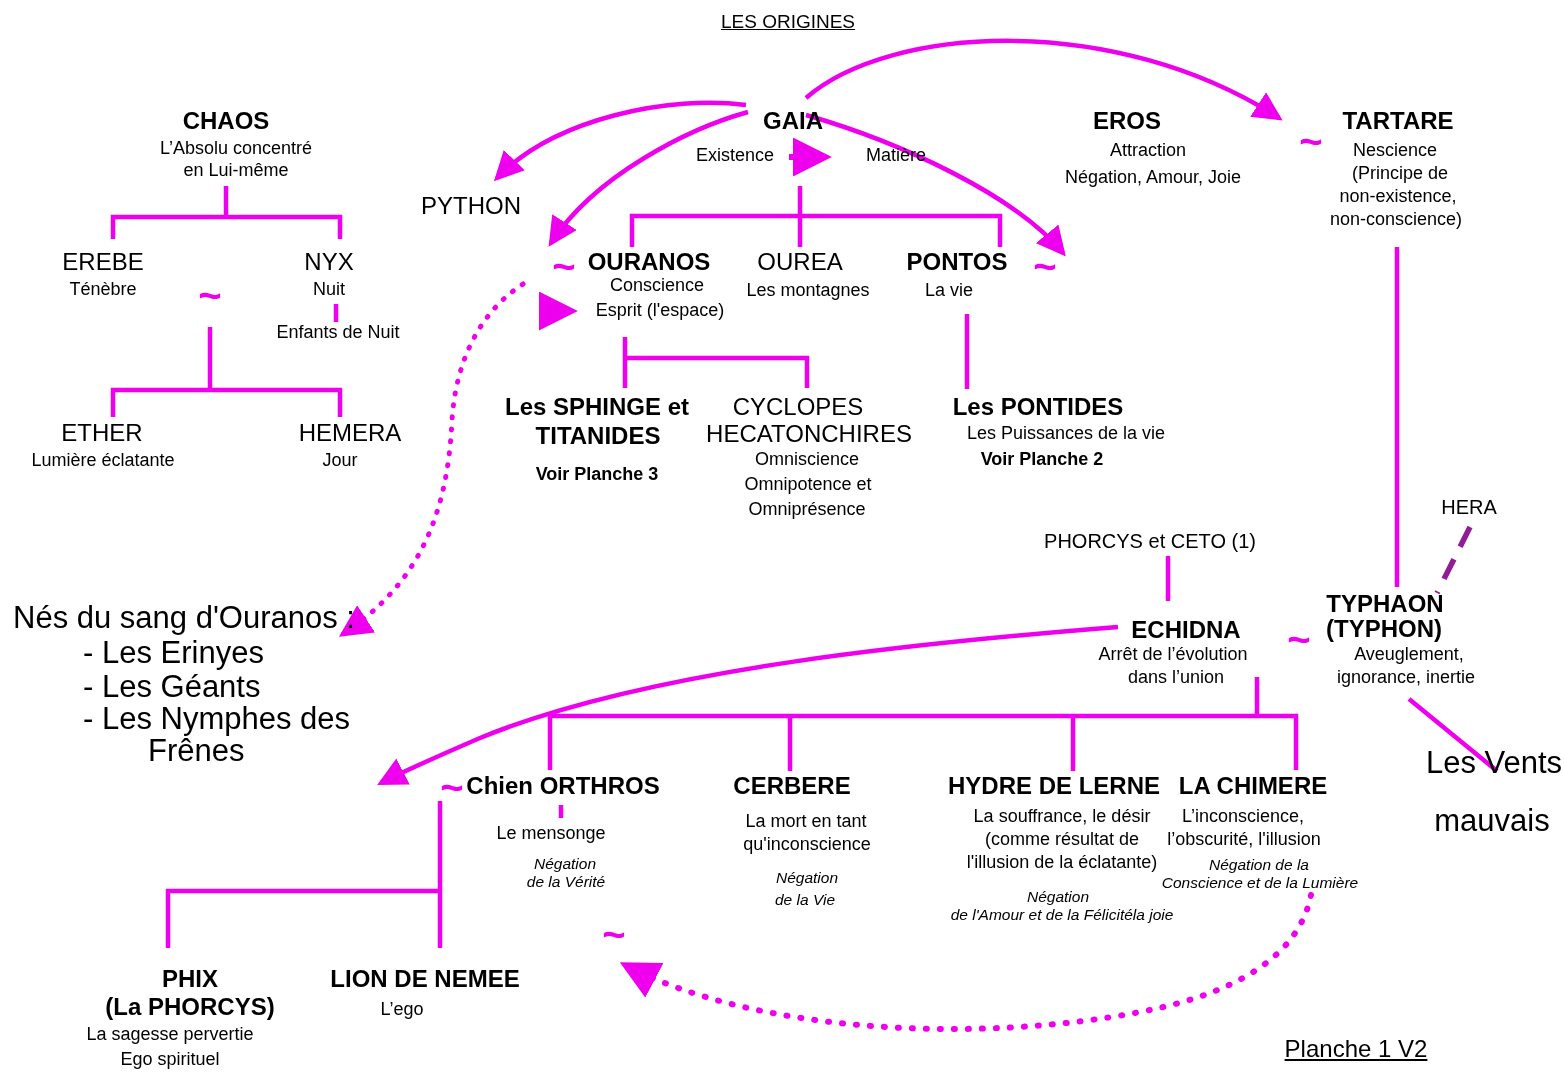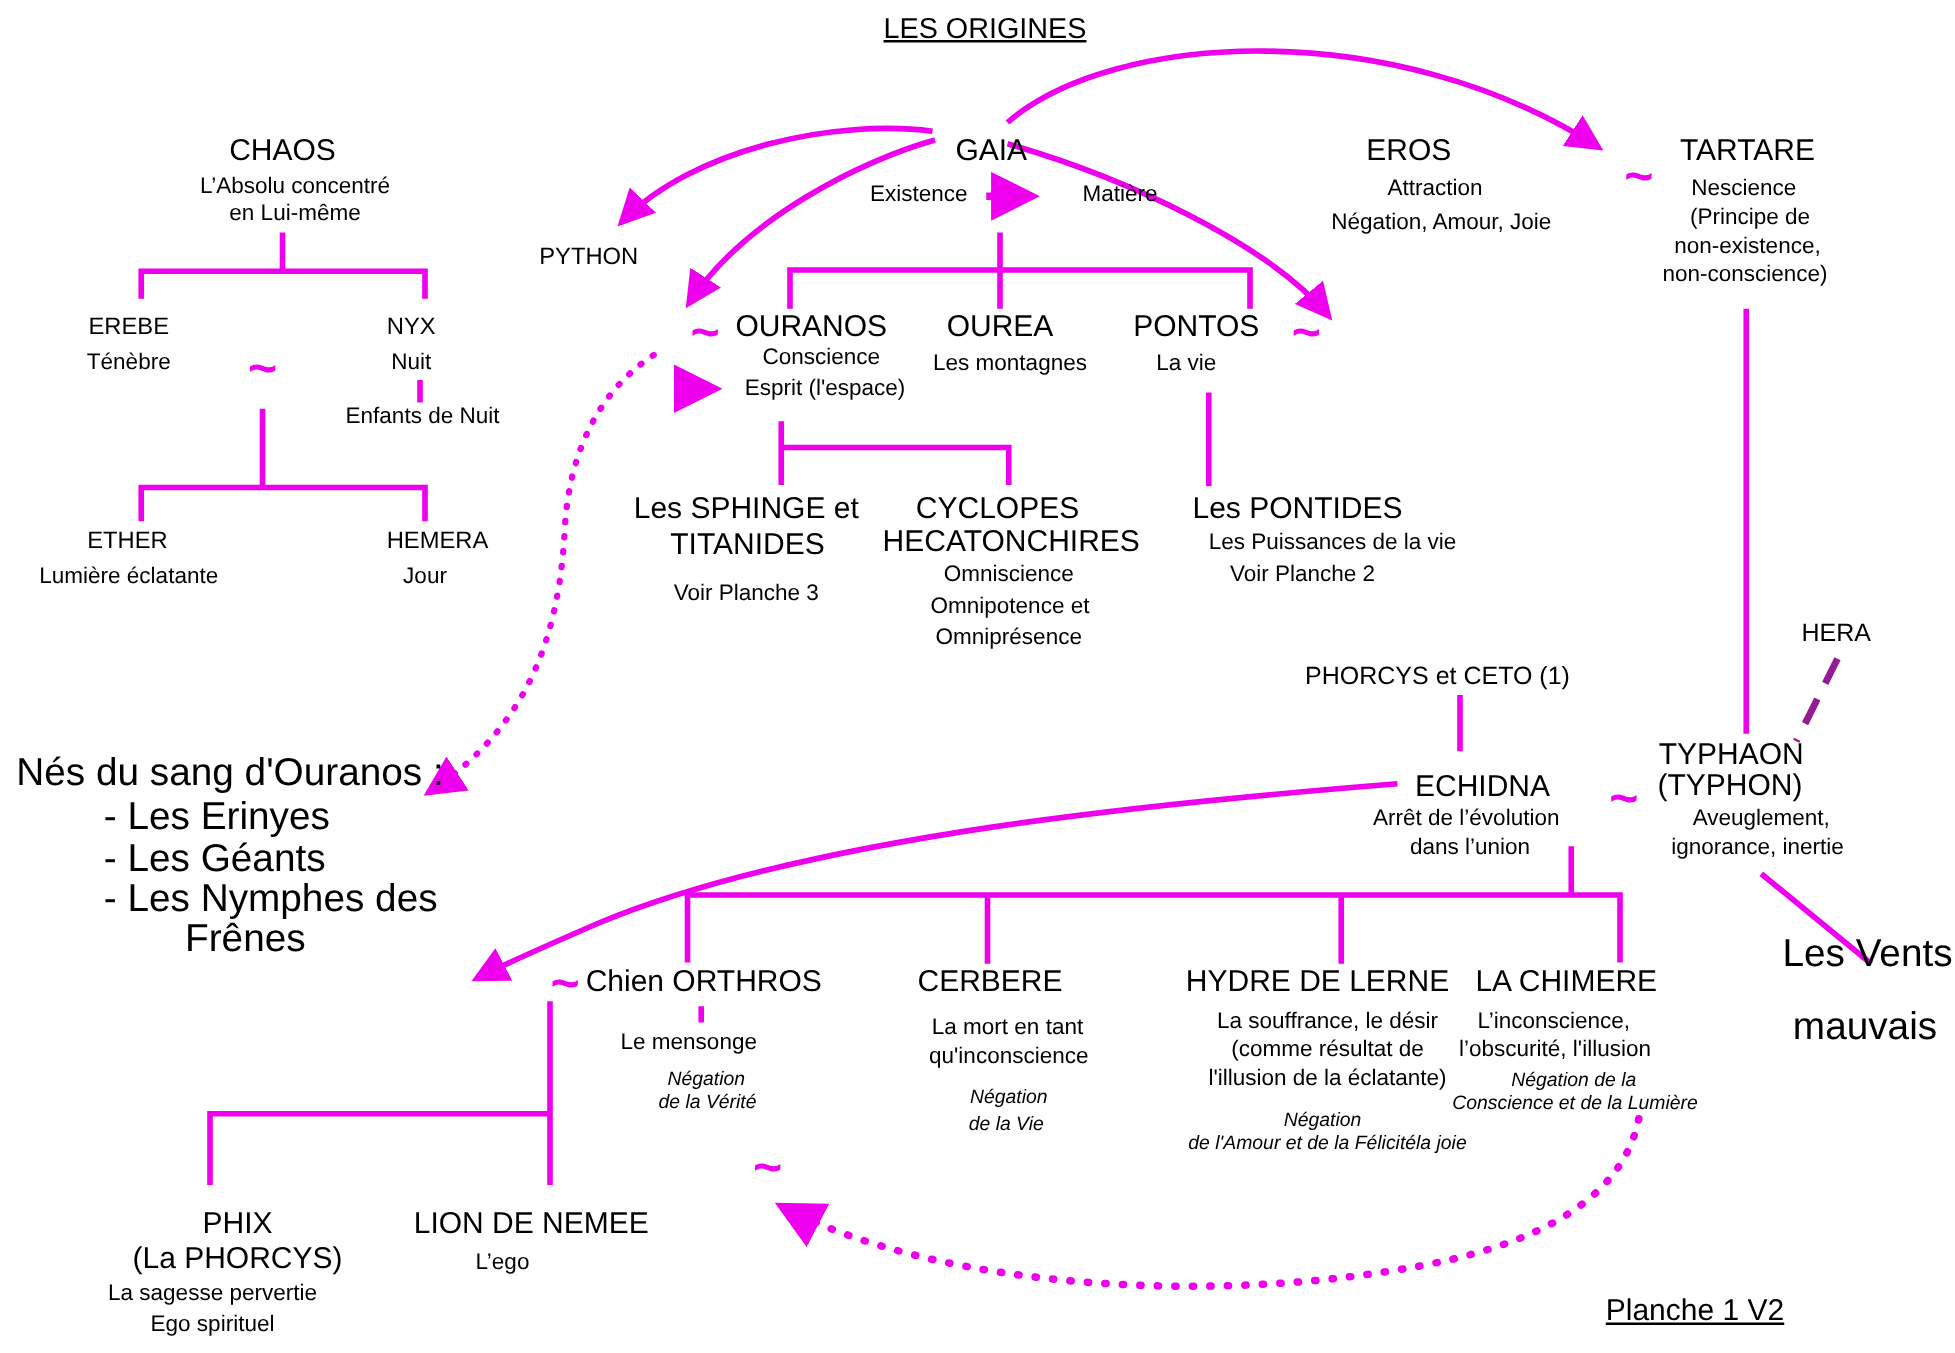--- a/index.html
+++ b/index.html
@@ -7,25 +7,25 @@
   .canvas{position:relative;width:1564px;height:1082px;background:#fff;overflow:hidden;
           font-family:"Liberation Sans",sans-serif;color:#000;}
   svg.wires{position:absolute;left:0;top:0;width:1564px;height:1082px;}
   .wire{stroke:var(--accent);stroke-width:4.5;fill:none;}
   .wire-thick{stroke:var(--accent);stroke-width:6;fill:none;}
   .dots{stroke:var(--accent);stroke-width:5;fill:none;stroke-linecap:round;stroke-dasharray:1 11;}
   .dots-big{stroke:var(--accent);stroke-width:6;fill:none;stroke-linecap:round;stroke-dasharray:1 13;}
   .hera-dash{stroke:var(--hera);stroke-width:5.5;fill:none;stroke-dasharray:22 14;}
   .t{position:absolute;transform:translateX(-50%);white-space:nowrap;text-align:center;}
   .tl{position:absolute;white-space:nowrap;}
-  .b{font-weight:normal}.i{font-style:italic}.u{text-decoration:underline}
-  .s26{font-size:23px;line-height:28px}
+  .b{font-weight:bold}.i{font-style:italic}.u{text-decoration:underline}
+  .s26{font-size:19px;line-height:28px}
   .s24{font-size:24px;line-height:26px}
   .s23{font-size:31px;line-height:25px}
-  .s22{font-size:19px;line-height:24px}
+  .s22{font-size:24px;line-height:24px}
   .s20{font-size:20px;line-height:22px}
   .s18{font-size:18px;line-height:21px}
   .s15{font-size:15.5px;line-height:17.5px}
   .tilde{position:absolute;transform:translateX(-50%);color:var(--accent);
          font-weight:bold;font-size:40px;line-height:40px;}
 </style>
 </head>
 <body>
 
 <div class="canvas">

